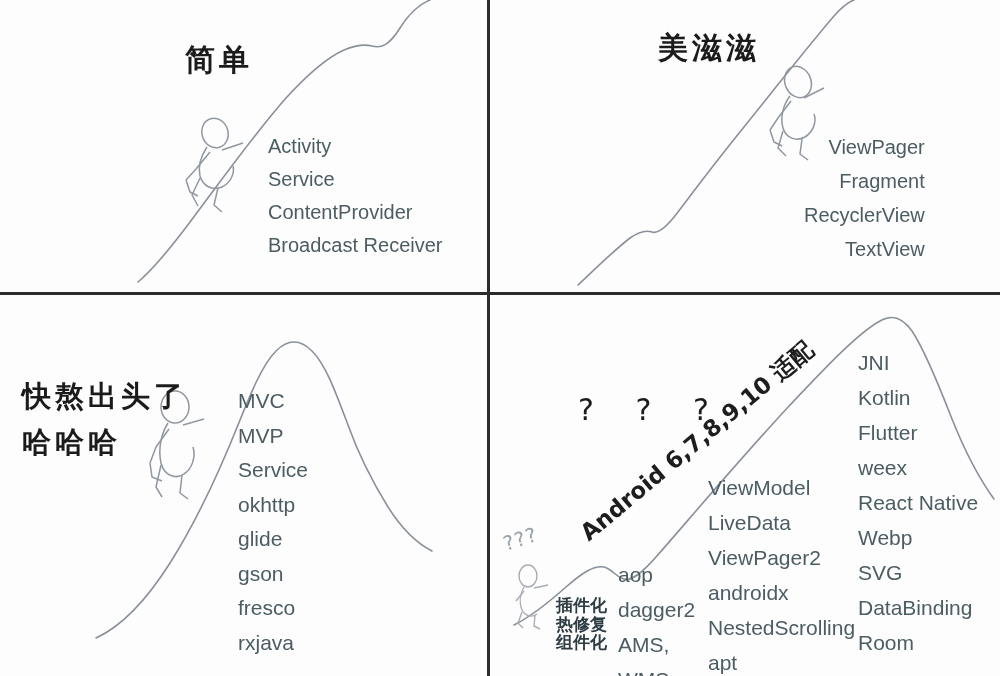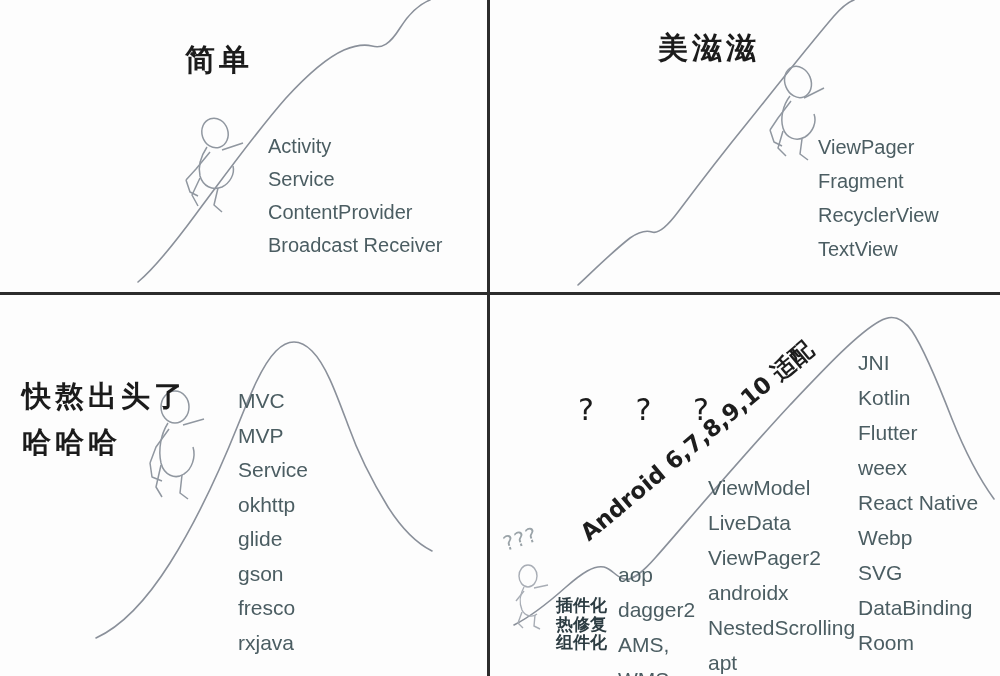--- a/index.html
+++ b/index.html
@@ -71,21 +71,21 @@
   .term-col > span {
     display: block;
   }
 
   
   #p1-title { left: 185px; top: 40px; font-size: 30px; }
   #p1-terms { left: 268px; top: 130px; font-size: 20px; line-height: 33px; }
 
   
   #p2-title { left: 168px; top: 28px; font-size: 30px; }
-  #p2-terms { left: 328px; top: 130px; font-size: 20px; line-height: 34px; }
+  #p2-terms { left: 314px; top: 130px; font-size: 20px; line-height: 34px; align-items: flex-end; }
 
   
   #p3-title { left: 22px; top: 78px; font-size: 29px; line-height: 46px; }
   #p3-terms { left: 238px; top: 89px; font-size: 21px; line-height: 34.5px; }
 
   
   #p4-question {
     position: absolute;
     left: 88px;
     top: 97px;

